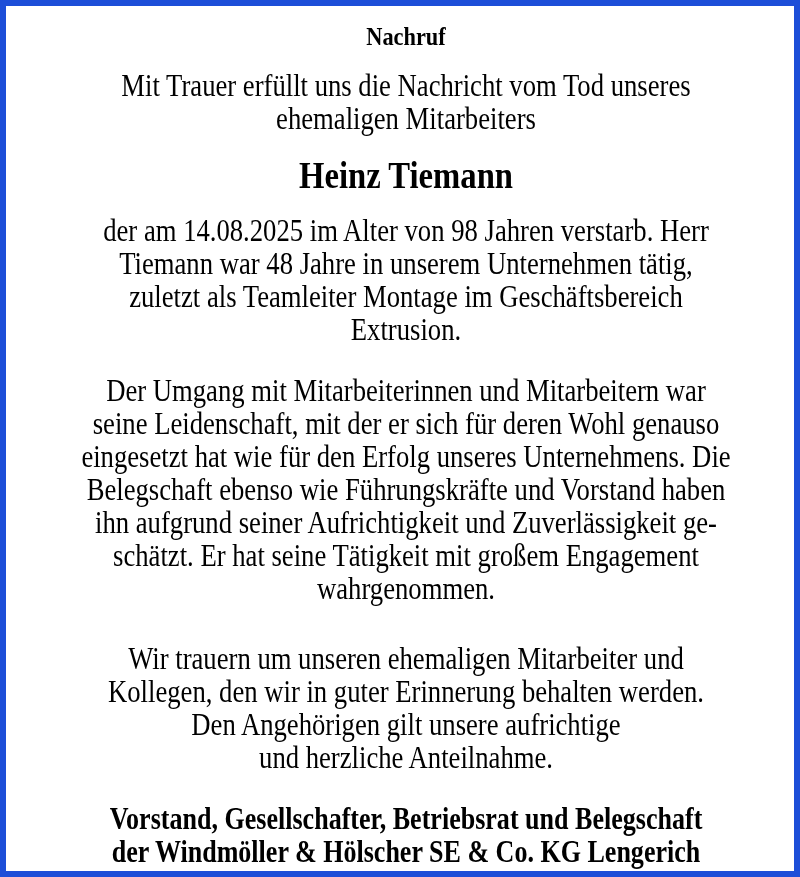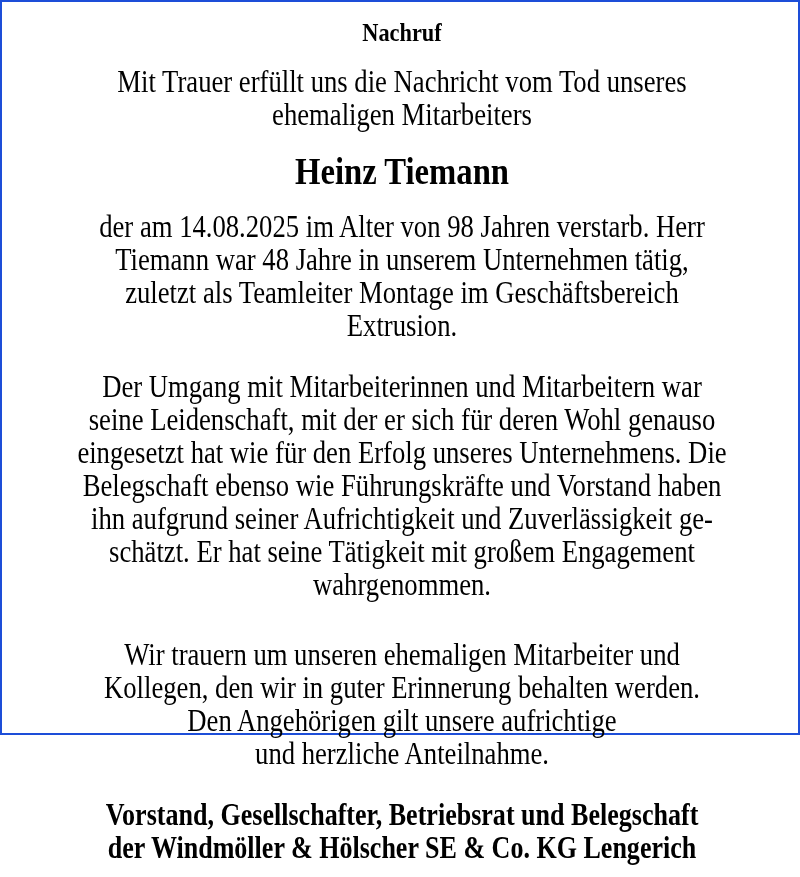--- a/index.html
+++ b/index.html
@@ -1,21 +1,21 @@
 <!DOCTYPE html>
 <html><head>
 <meta charset="utf-8">
 <style>
   html, body { margin: 0; padding: 0; background: #ffffff; }
   body { width: 800px; height: 877px; overflow: hidden; }
   .frame {
     position: absolute; left: 0; top: 0;
-    width: 800px; height: 735px;
+    width: 800px; height: 877px;
     box-sizing: border-box;
-    border: 2px solid #1d4ed8;
+    border: 6px solid #1d4ed8;
     background: #ffffff;
   }
   .line {
     position: absolute; left: 0; width: 800px;
     text-align: center;
     font-family: "Liberation Serif", "DejaVu Serif", serif;
     color: #000000;
     white-space: nowrap;
     transform-origin: 400px 50%;
   }

